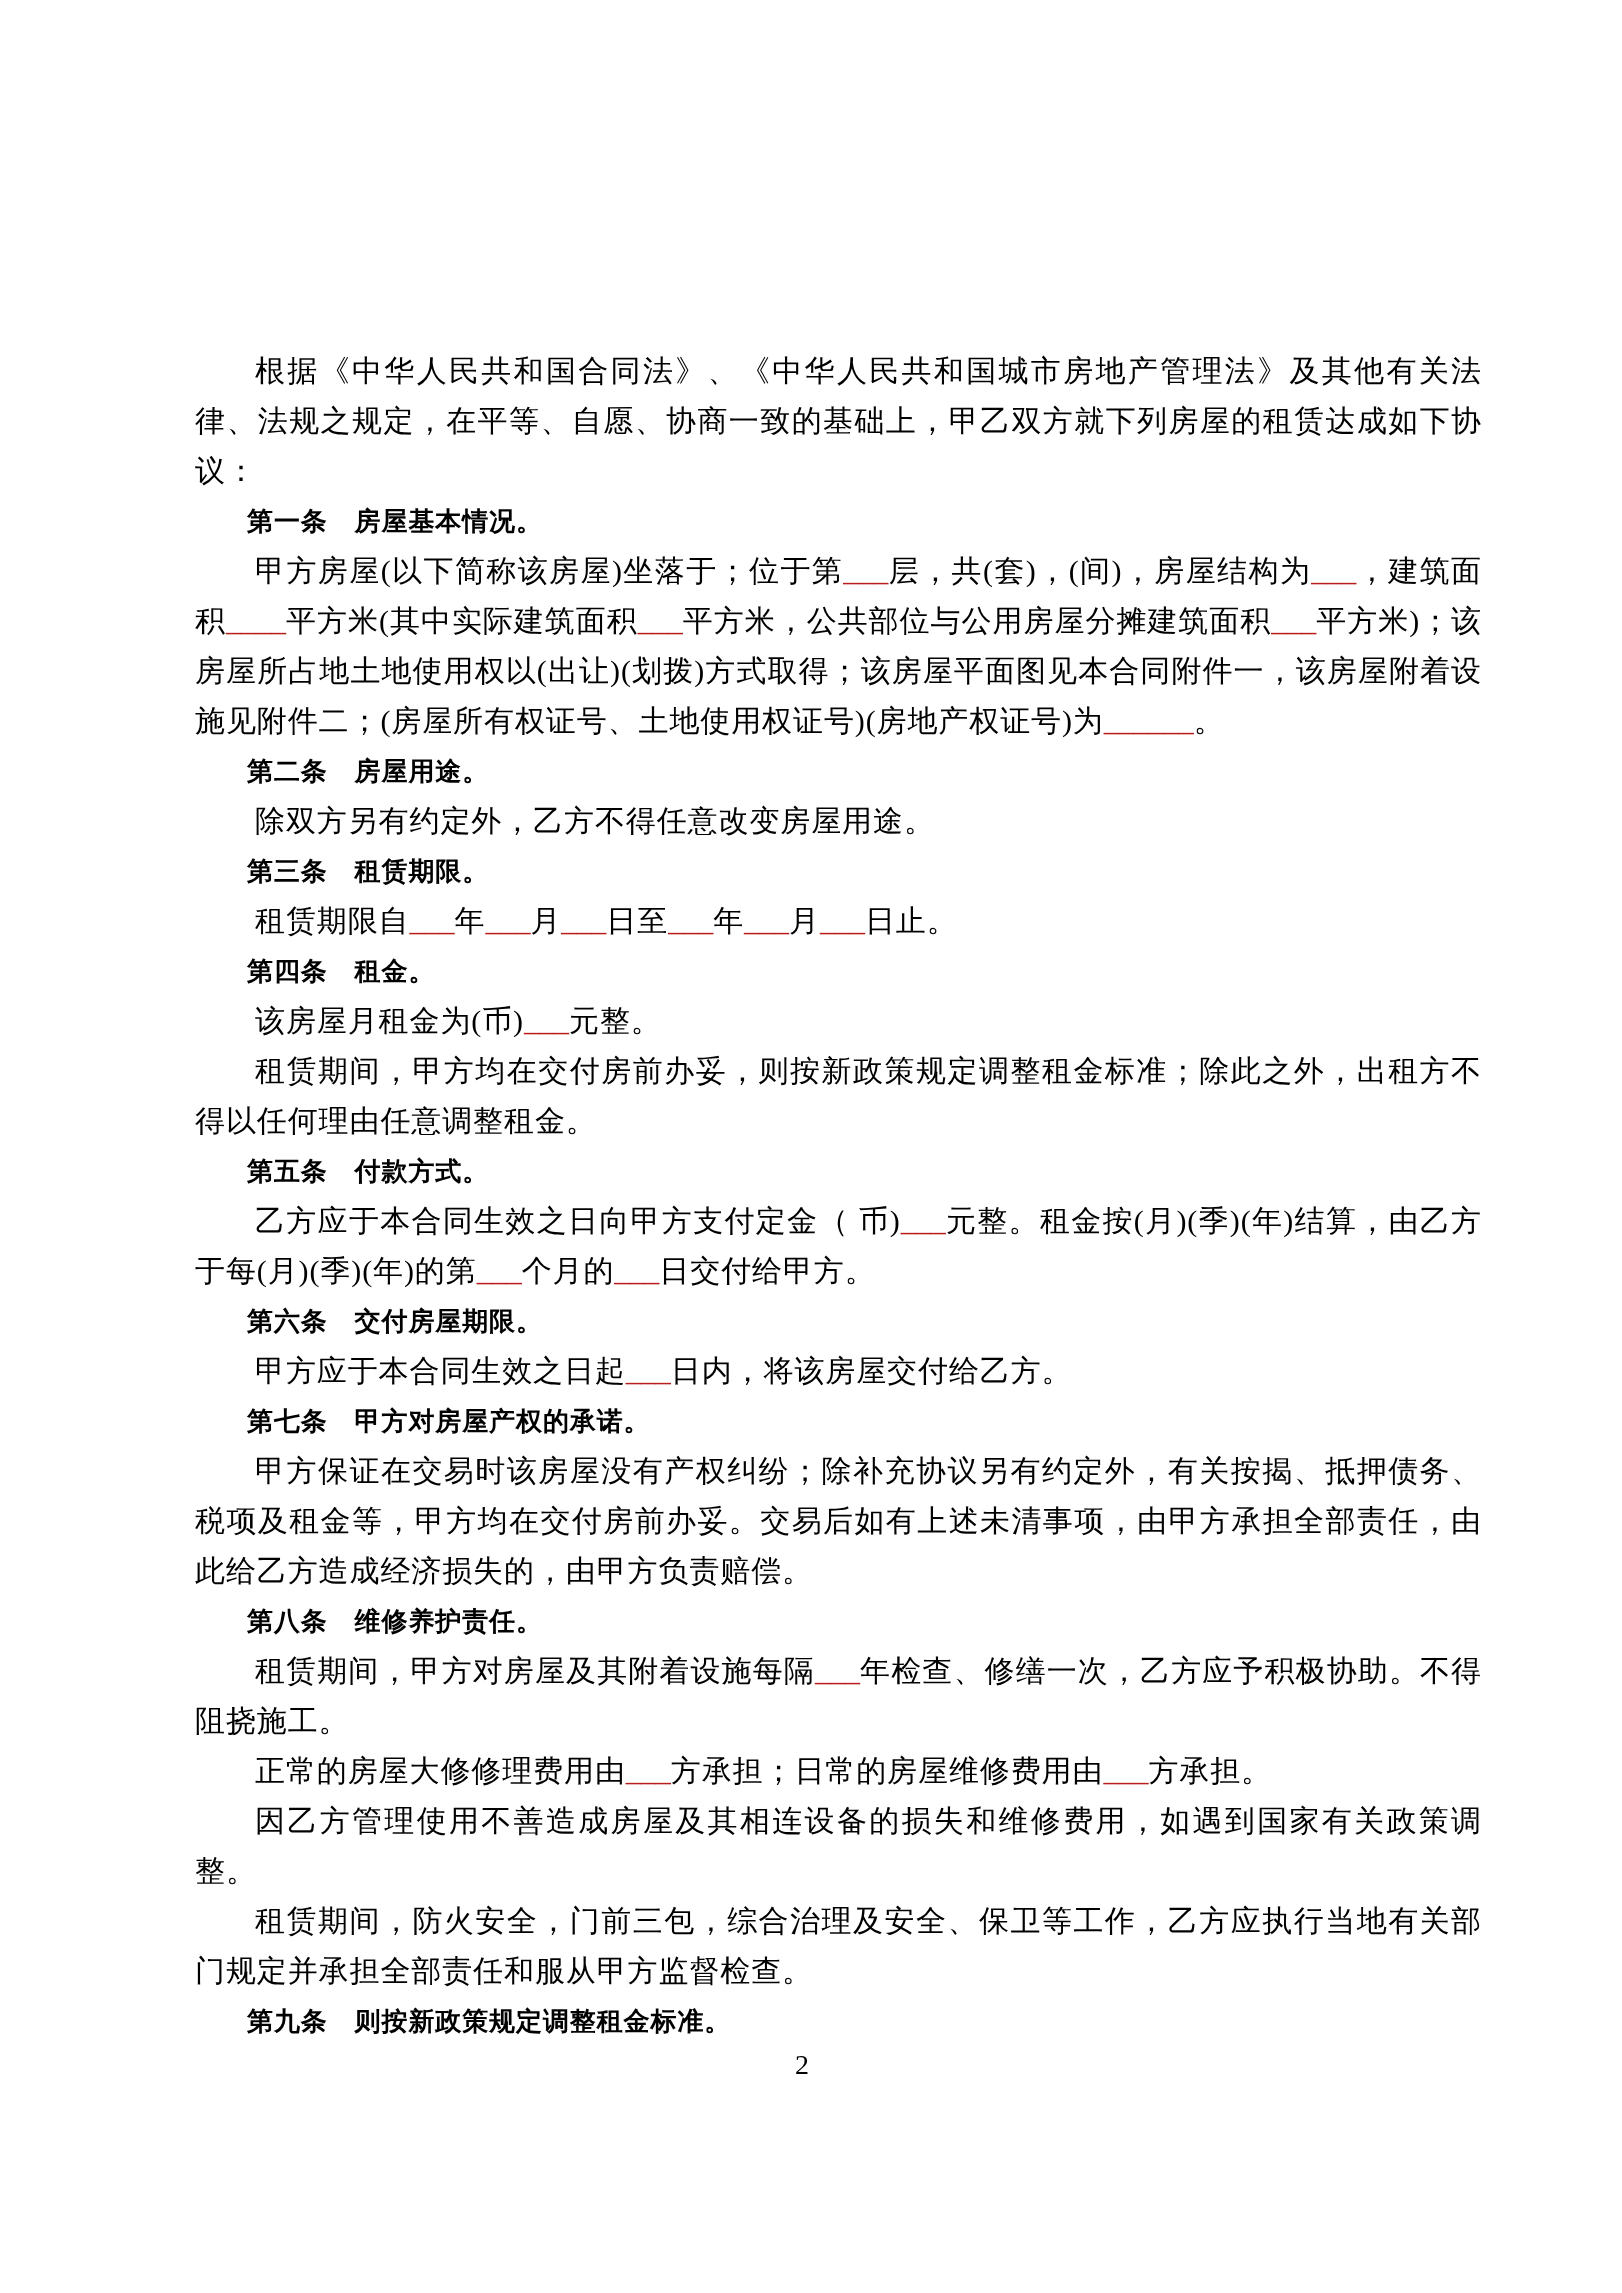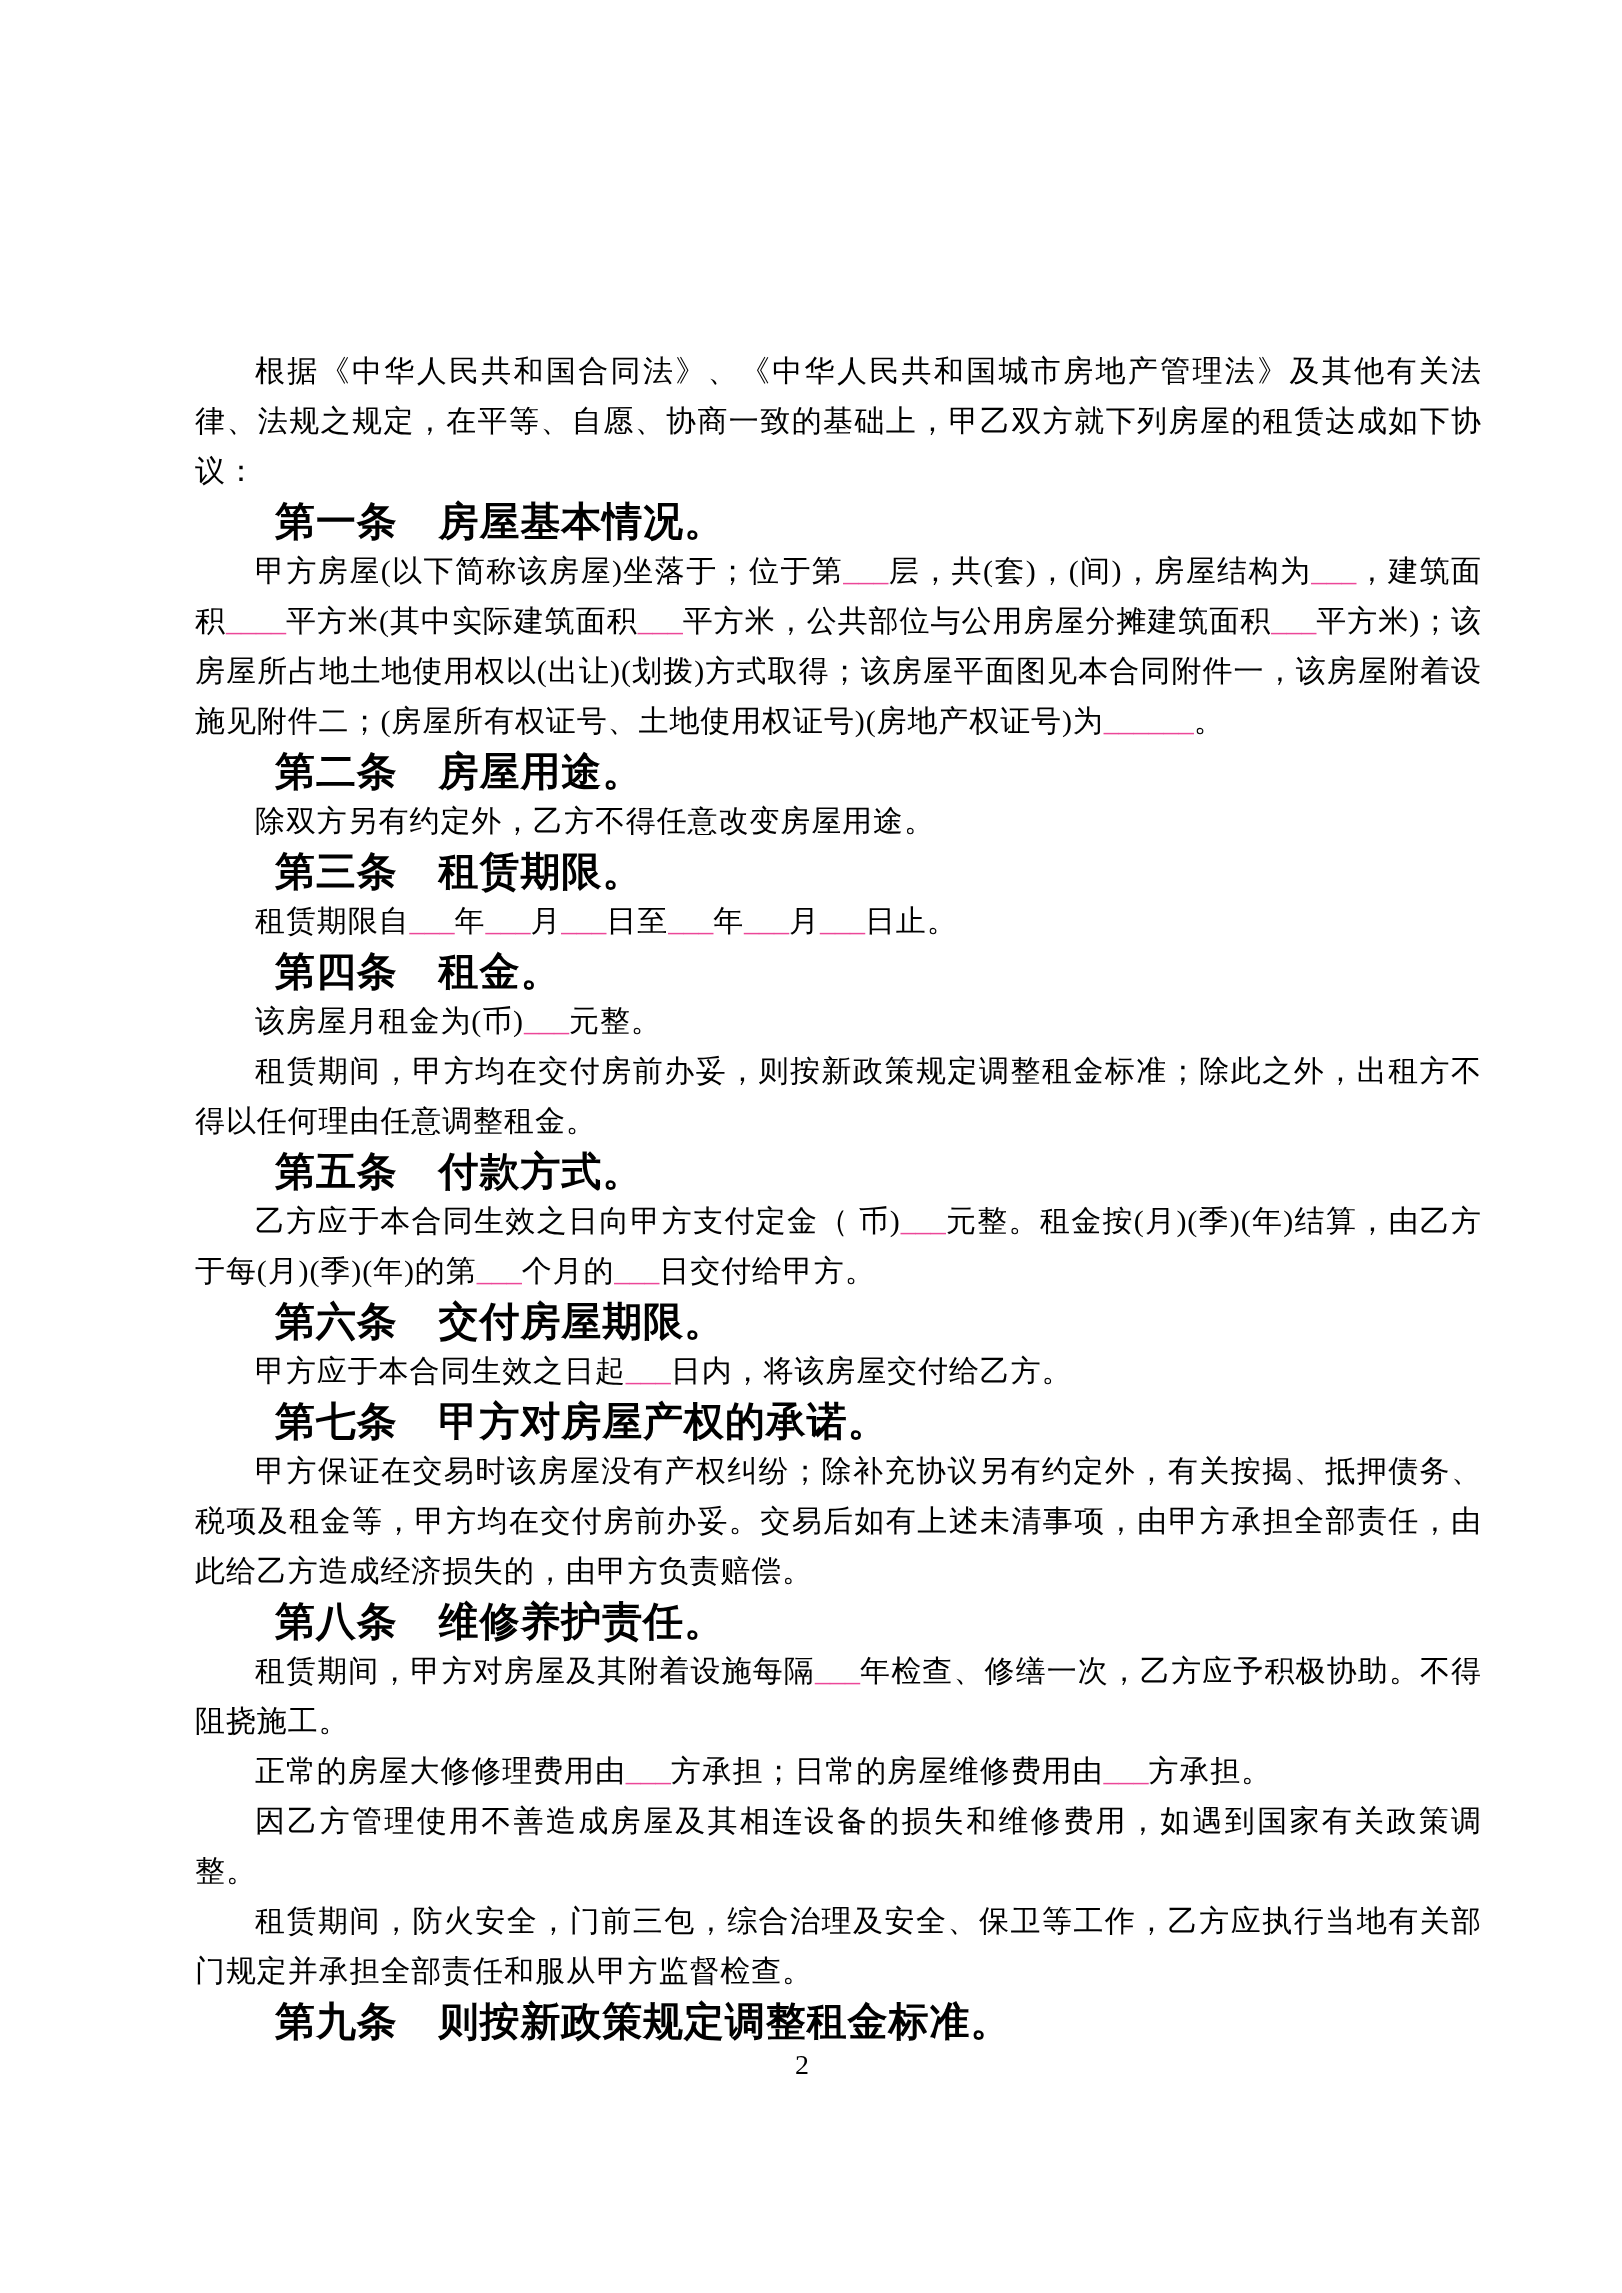--- a/index.html
+++ b/index.html
@@ -28,26 +28,26 @@
   }
   .para {
     margin: 0;
     text-indent: 2em;
   }
   .heading {
     margin: 0;
     text-indent: 2em;
     font-family: "Liberation Sans", sans-serif;
     font-weight: bold;
-    font-size: 40px;
+    font-size: 26px;
     line-height: 50px;
     text-align: left;
   }
   .blank {
-    color: #ec4899;
+    color: #b91c1c;
     letter-spacing: 0;
   }
   .page-number {
     position: absolute;
     left: 0;
     top: 2047px;
     width: 100%;
     text-align: center;
     font-family: "Liberation Serif", serif;
     font-size: 28px;

